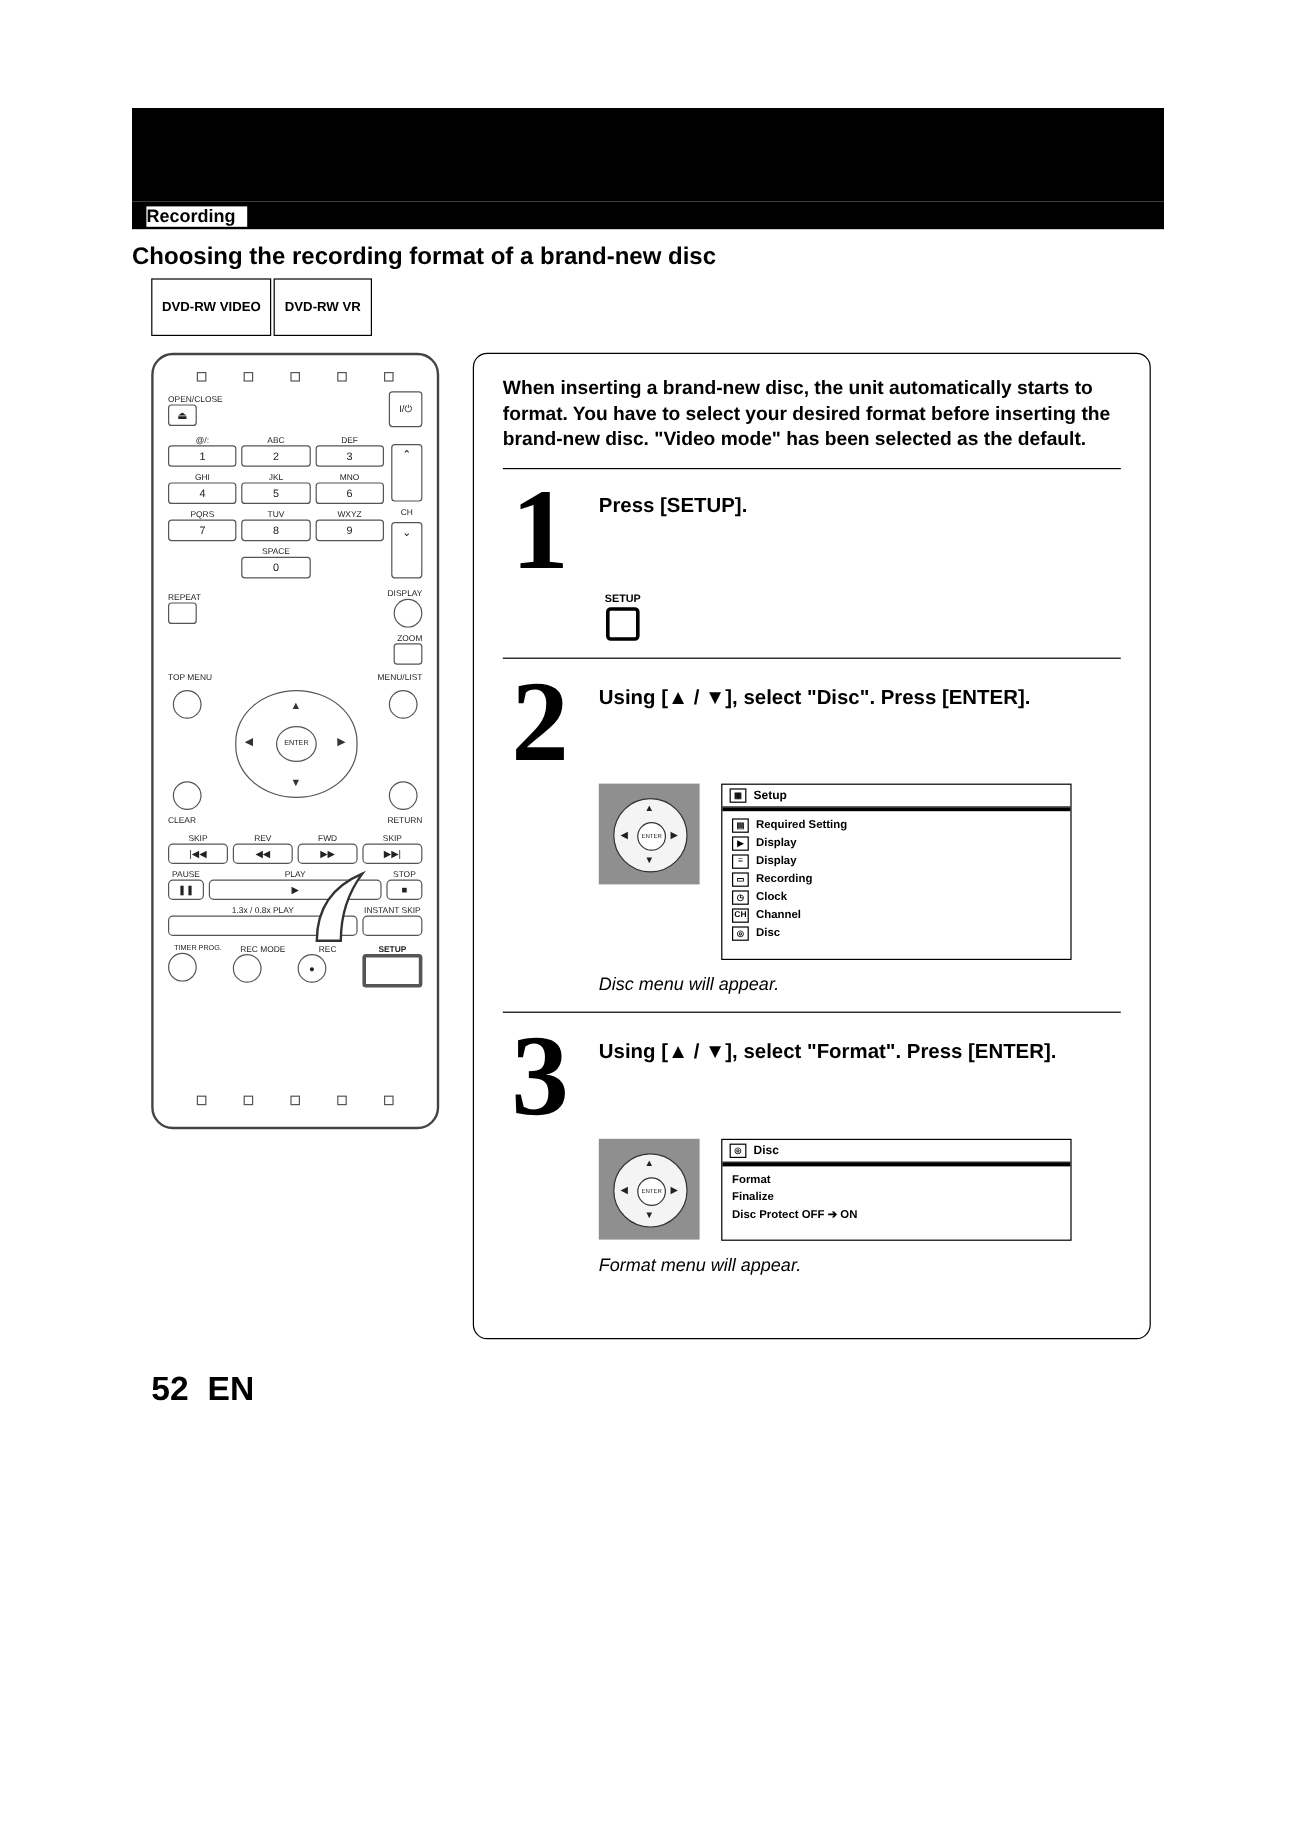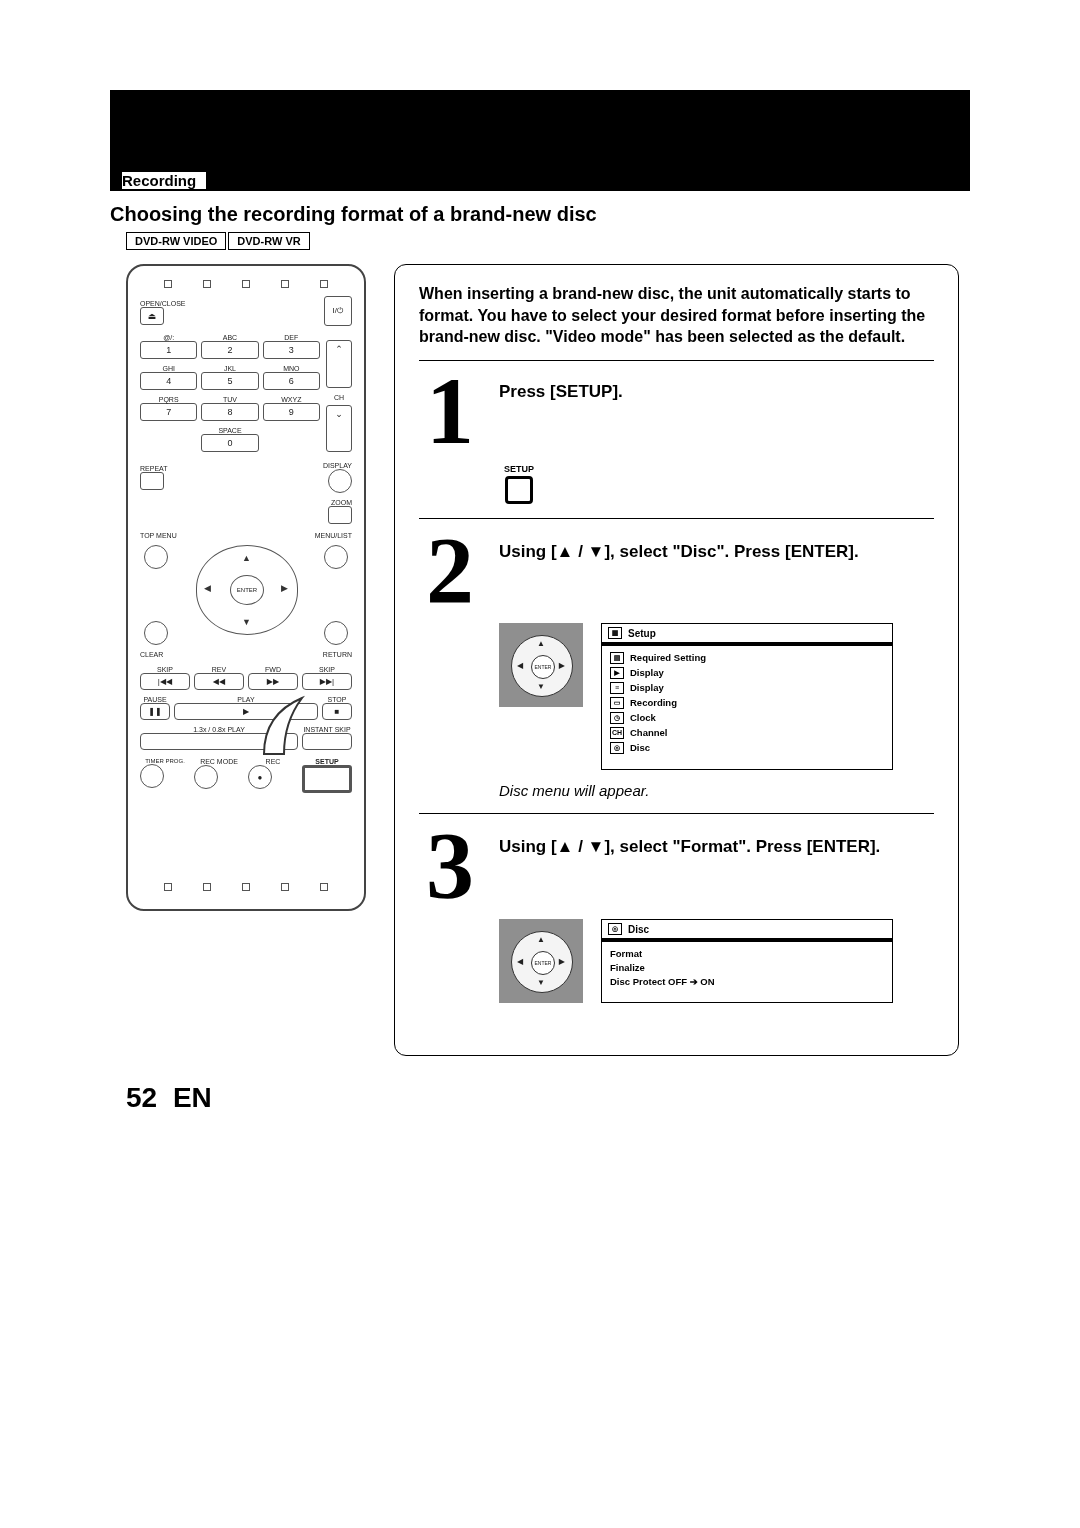--- a/index.html
+++ b/index.html
@@ -51,21 +51,21 @@
   }
   .badges {
     margin: 0 110px 14px 126px;
     display: flex;
     gap: 2px;
   }
   .badge {
     border: 1px solid #000;
     font-size: 11px;
     font-weight: bold;
-    padding: 2px 8px;
+    padding: 17px 8px;
   }
   .main-row {
     display: flex;
     margin: 0 110px 0 126px;
     align-items: flex-start;
     gap: 28px;
   }
   
   .remote {
     width: 212px;
@@ -499,20 +499,21 @@
                 </div>
               <div class="menu-item">
                   <span>Finalize</span>
                 </div>
               <div class="menu-item">
                   <span>Disc Protect OFF ➔ ON</span>
                 </div>
             </div>
           </div>
         </div>
+        <div class="caption">Format menu will appear.</div>
       </div>
 
     </div>
   </div>
 
   <div class="page-footer">
     <span>52</span>
     <span style="margin-left:8px">EN</span>
   </div>
 

